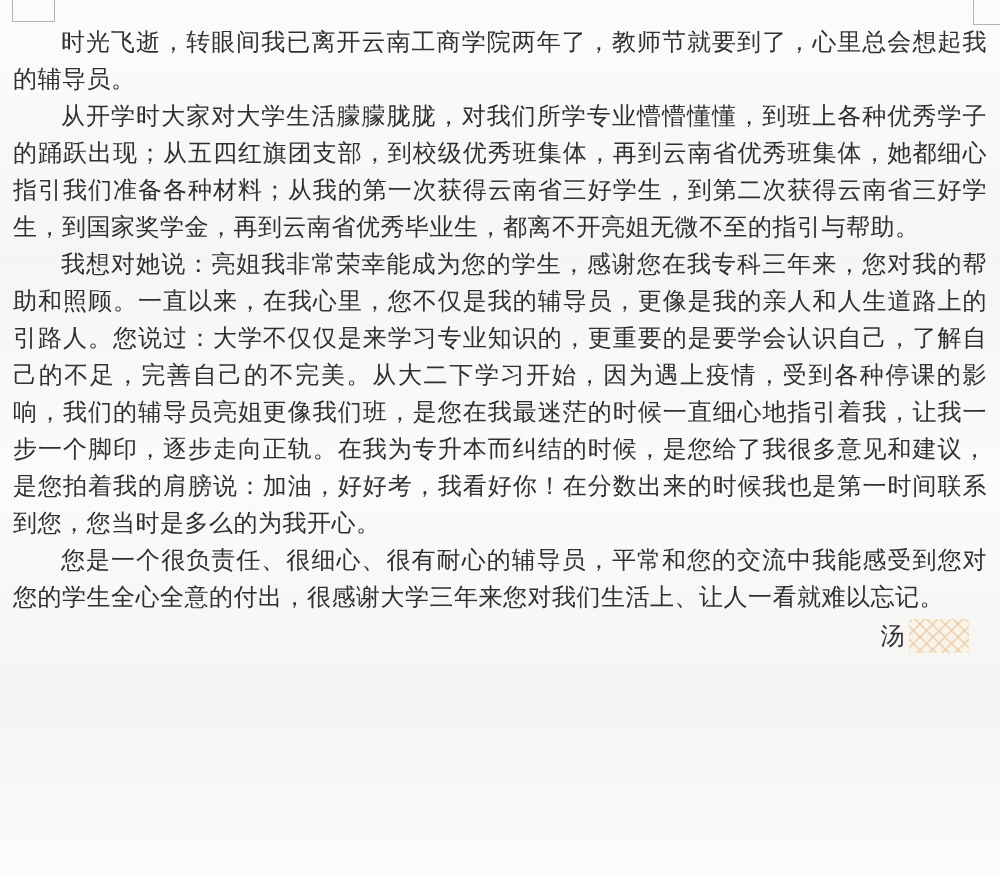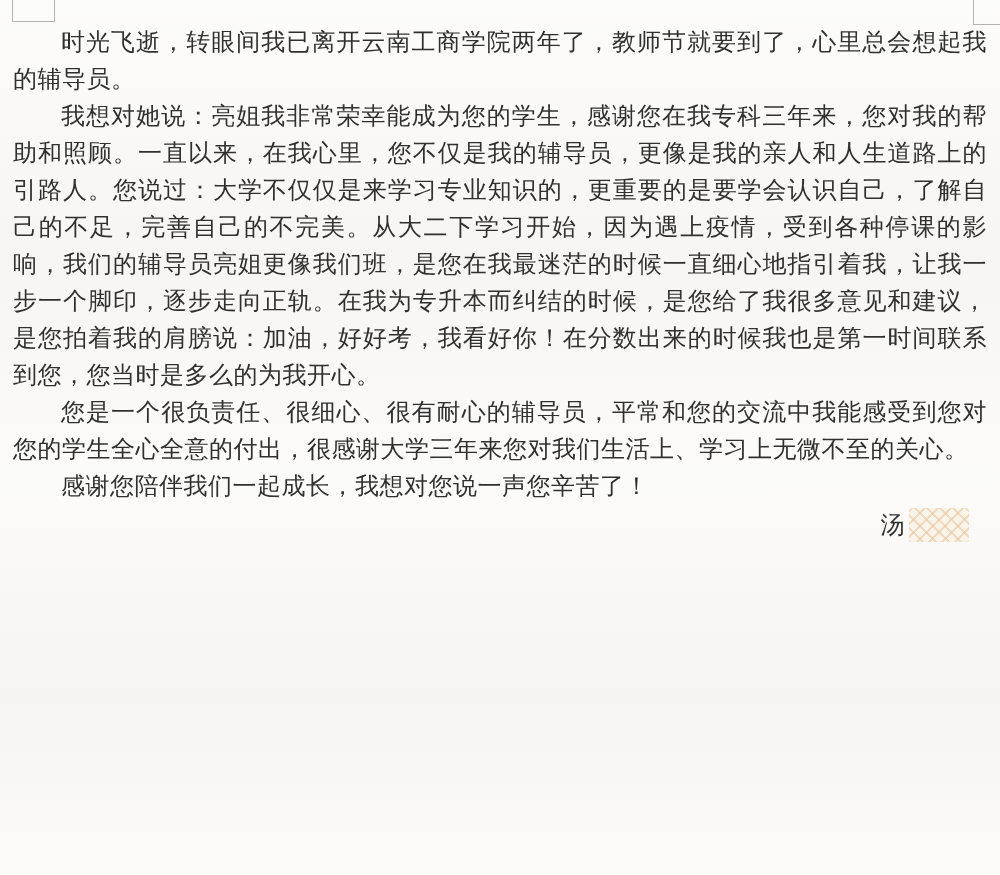--- a/index.html
+++ b/index.html
@@ -69,21 +69,21 @@
 </style>
 </head>
 <body>
 
 <div class="page">
   <div class="corner-mark tl"></div>
   <div class="corner-mark tr"></div>
 
   <div class="doc">
     <p>时光飞逝，转眼间我已离开云南工商学院两年了，教师节就要到了，心里总会想起我的辅导员。</p>
+    <p>从开学时大家对大学生活朦朦胧胧，对我们所学专业懵懵懂懂，到班上各种优秀学子的踊跃出现；从五四红旗团支部，到校级优秀班集体，再到云南省优秀班集体，她都细心指引我们准备各种材料；从我的第一次获得云南省三好学生，到第二次获得云南省三好学生，到国家奖学金，再到云南省优秀毕业生，都离不开亮姐无微不至的指引与帮助。</p>
     <p>我想对她说：亮姐我非常荣幸能成为您的学生，感谢您在我专科三年来，您对我的帮助和照顾。一直以来，在我心里，您不仅是我的辅导员，更像是我的亲人和人生道路上的引路人。您说过：大学不仅仅是来学习专业知识的，更重要的是要学会认识自己，了解自己的不足，完善自己的不完美。从大二下学习开始，因为遇上疫情，受到各种停课的影响，我们的辅导员亮姐更像我们班，是您在我最迷茫的时候一直细心地指引着我，让我一步一个脚印，逐步走向正轨。在我为专升本而纠结的时候，是您给了我很多意见和建议，是您拍着我的肩膀说：加油，好好考，我看好你！在分数出来的时候我也是第一时间联系到您，您当时是多么的为我开心。</p>
-    <p>您是一个很负责任、很细心、很有耐心的辅导员，平常和您的交流中我能感受到您对您的学生全心全意的付出，很感谢大学三年来您对我们生活上、学习上无微不至的关心。</p>
-    <p>感谢您陪伴我们一起成长，我想对您说一声您辛苦了！</p>
+    <p>您是一个很负责任、很细心、很有耐心的辅导员，平常和您的交流中我能感受到您对您的学生全心全意的付出，很感谢大学三年来您对我们生活上、让人一看就难以忘记。</p>
 
     <div class="sig-row">
       <span class="surname">汤</span><span class="mosaic"></span>
     </div>
   </div>
 </div>
 
 </body></html>

